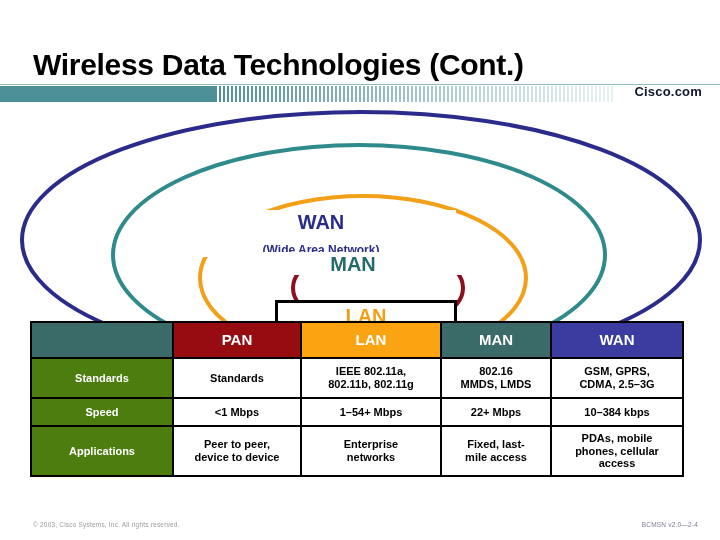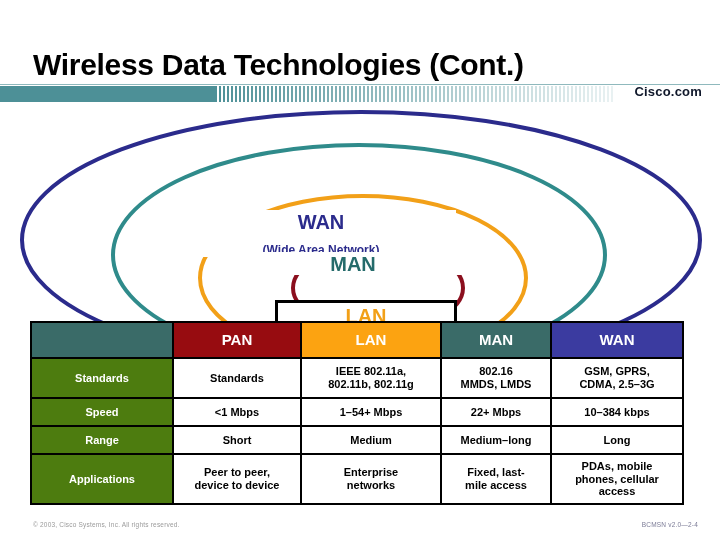--- a/index.html
+++ b/index.html
@@ -273,27 +273,20 @@
       <td class="cell">802.16<br>MMDS, LMDS</td>
       <td class="cell">GSM, GPRS,<br>CDMA, 2.5–3G</td>
     </tr>
     <tr class="r-speed">
       <td class="row-label">Speed</td>
       <td class="cell">&lt;1 Mbps</td>
       <td class="cell">1–54+ Mbps</td>
       <td class="cell">22+ Mbps</td>
       <td class="cell">10–384 kbps</td>
     </tr>
-    <tr class="r-range">
-      <td class="row-label">Range</td>
-      <td class="cell">Short</td>
-      <td class="cell">Medium</td>
-      <td class="cell">Medium–long</td>
-      <td class="cell">Long</td>
-    </tr>
     <tr class="r-apps">
       <td class="row-label">Applications</td>
       <td class="cell">Peer to peer,<br>device to device</td>
       <td class="cell">Enterprise<br>networks</td>
       <td class="cell">Fixed, last-<br>mile access</td>
       <td class="cell">PDAs, mobile<br>phones, cellular<br>access</td>
     </tr>
   </tbody>
 </table>
 

